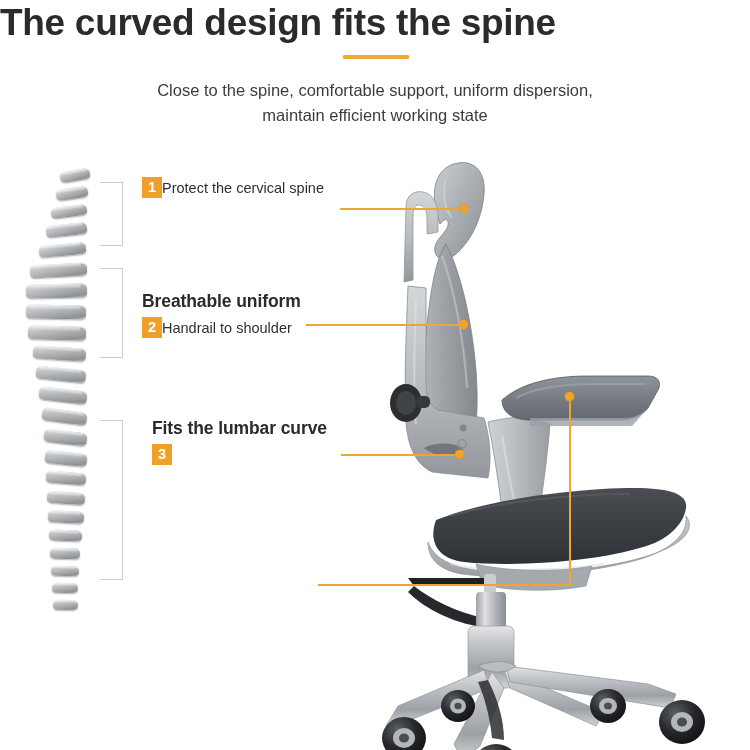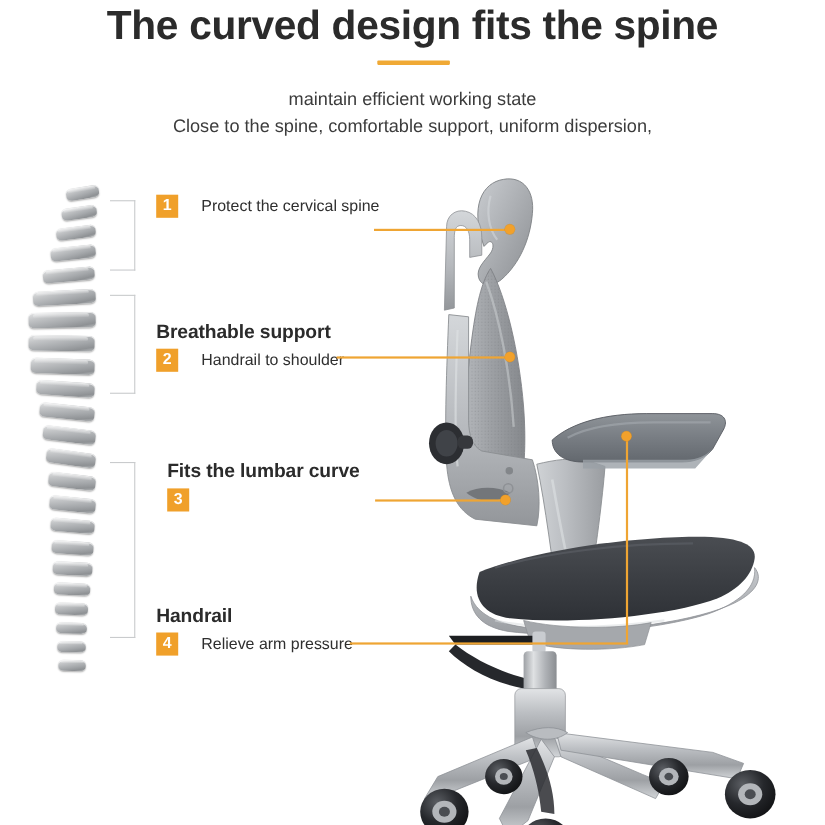--- a/index.html
+++ b/index.html
@@ -6,21 +6,21 @@
   html,body{margin:0;padding:0;background:#ffffff;}
   body{
     width:750px;height:750px;overflow:hidden;position:relative;
     font-family:"Liberation Sans","DejaVu Sans",sans-serif;
     -webkit-font-smoothing:antialiased;
   }
   .stage{position:absolute;inset:0;width:750px;height:750px;background:#fff;}
 
   
   .page-title{
-    position:absolute;left:0;top:2px;width:750px;text-align:center;
+    position:absolute;left:0;top:2px;width:750px;
     font-size:37px;font-weight:bold;color:#2b2b2b;letter-spacing:-0.3px;
     white-space:nowrap;
   }
   .title-rule{
     position:absolute;left:343px;top:55px;width:66px;height:4px;
     background:#f0a935;border-radius:1px;
   }
   .subtitle{
     position:absolute;left:0;top:78px;width:750px;text-align:center;
     font-size:16.5px;line-height:25px;color:#3c3c3c;font-weight:400;
@@ -50,21 +50,21 @@
     font-size:17.5px;font-weight:bold;color:#2b2b2b;white-space:nowrap;
     letter-spacing:-0.1px;
   }
   .feat-row{display:flex;align-items:center;margin-top:5px;}
   .badge{
     width:20px;height:21px;background:#f0a02a;color:#fff;
     font-size:14.5px;font-weight:bold;line-height:21px;text-align:center;
     flex:0 0 auto;
   }
   .feat-sub{
-    font-size:14.5px;color:#2f2f2f;white-space:nowrap;margin-left:21px;
+    font-size:14.5px;color:#2f2f2f;white-space:nowrap;margin-left:0;
   }
 
   
   .lead{position:absolute;background:#efa533;height:1.6px;}
   .lead-v{position:absolute;background:#efa533;width:1.6px;}
   .dot{
     position:absolute;width:9px;height:9px;border-radius:50%;
     background:#f2a12b;box-shadow:0 0 0 .5px rgba(220,140,20,.6);
   }
 
@@ -73,22 +73,22 @@
   .chair svg{display:block;}
 </style>
 </head>
 <body>
 
 <div class="stage">
 
   <div class="page-title">The curved design fits the spine</div>
   <div class="title-rule"></div>
   <div class="subtitle">
+    <span>Close to the spine, comfortable support, uniform dispersion,</span>
     <span>maintain efficient working state</span>
-    <span>Close to the spine, comfortable support, uniform dispersion,</span>
   </div>
 
   <div class="spine">
 
     <div class="vert" style="left:52px;  top:10px;  width:30px; height:11px; transform:rotate(-9deg);"></div>
     <div class="vert" style="left:48px;  top:28px;  width:32px; height:11px; transform:rotate(-8deg);"></div>
     <div class="vert" style="left:43px;  top:46px;  width:36px; height:11px; transform:rotate(-7deg);"></div>
     <div class="vert" style="left:38px;  top:64px;  width:41px; height:12px; transform:rotate(-6deg);"></div>
     <div class="vert" style="left:31px;  top:84px;  width:47px; height:12px; transform:rotate(-5deg);"></div>
 
@@ -303,42 +303,35 @@
   <div class="feat" style="left:142px;top:172px;">
     <div class="feat-row">
       <div class="badge">1</div>
       <div class="feat-sub">Protect the cervical spine</div>
     </div>
   </div>
   <div class="lead" style="left:340px;top:208px;width:124px;"></div>
   <div class="dot" style="left:459px;top:204px;"></div>
 
   <div class="feat" style="left:142px;top:291px;">
-    <div class="feat-title">Breathable support</div>
+    <div class="feat-title">Breathable uniform</div>
     <div class="feat-row">
       <div class="badge">2</div>
       <div class="feat-sub">Handrail to shoulder</div>
     </div>
   </div>
   <div class="lead" style="left:306px;top:324px;width:158px;"></div>
   <div class="dot" style="left:459px;top:320px;"></div>
 
   <div class="feat" style="left:152px;top:418px;">
     <div class="feat-title">Fits the lumbar curve</div>
     <div class="feat-row">
       <div class="badge">3</div>
     </div>
   </div>
   <div class="lead" style="left:341px;top:454px;width:119px;"></div>
   <div class="dot" style="left:455px;top:450px;"></div>
 
-  <div class="feat" style="left:142px;top:549px;">
-    <div class="feat-title">Handrail</div>
-    <div class="feat-row">
-      <div class="badge">4</div>
-      <div class="feat-sub">Relieve arm pressure</div>
-    </div>
-  </div>
   <div class="lead" style="left:318px;top:584px;width:253px;"></div>
   <div class="lead-v" style="left:569px;top:396px;height:189px;"></div>
   <div class="dot" style="left:565px;top:392px;"></div>
 
 </div>
 
 </body></html>

